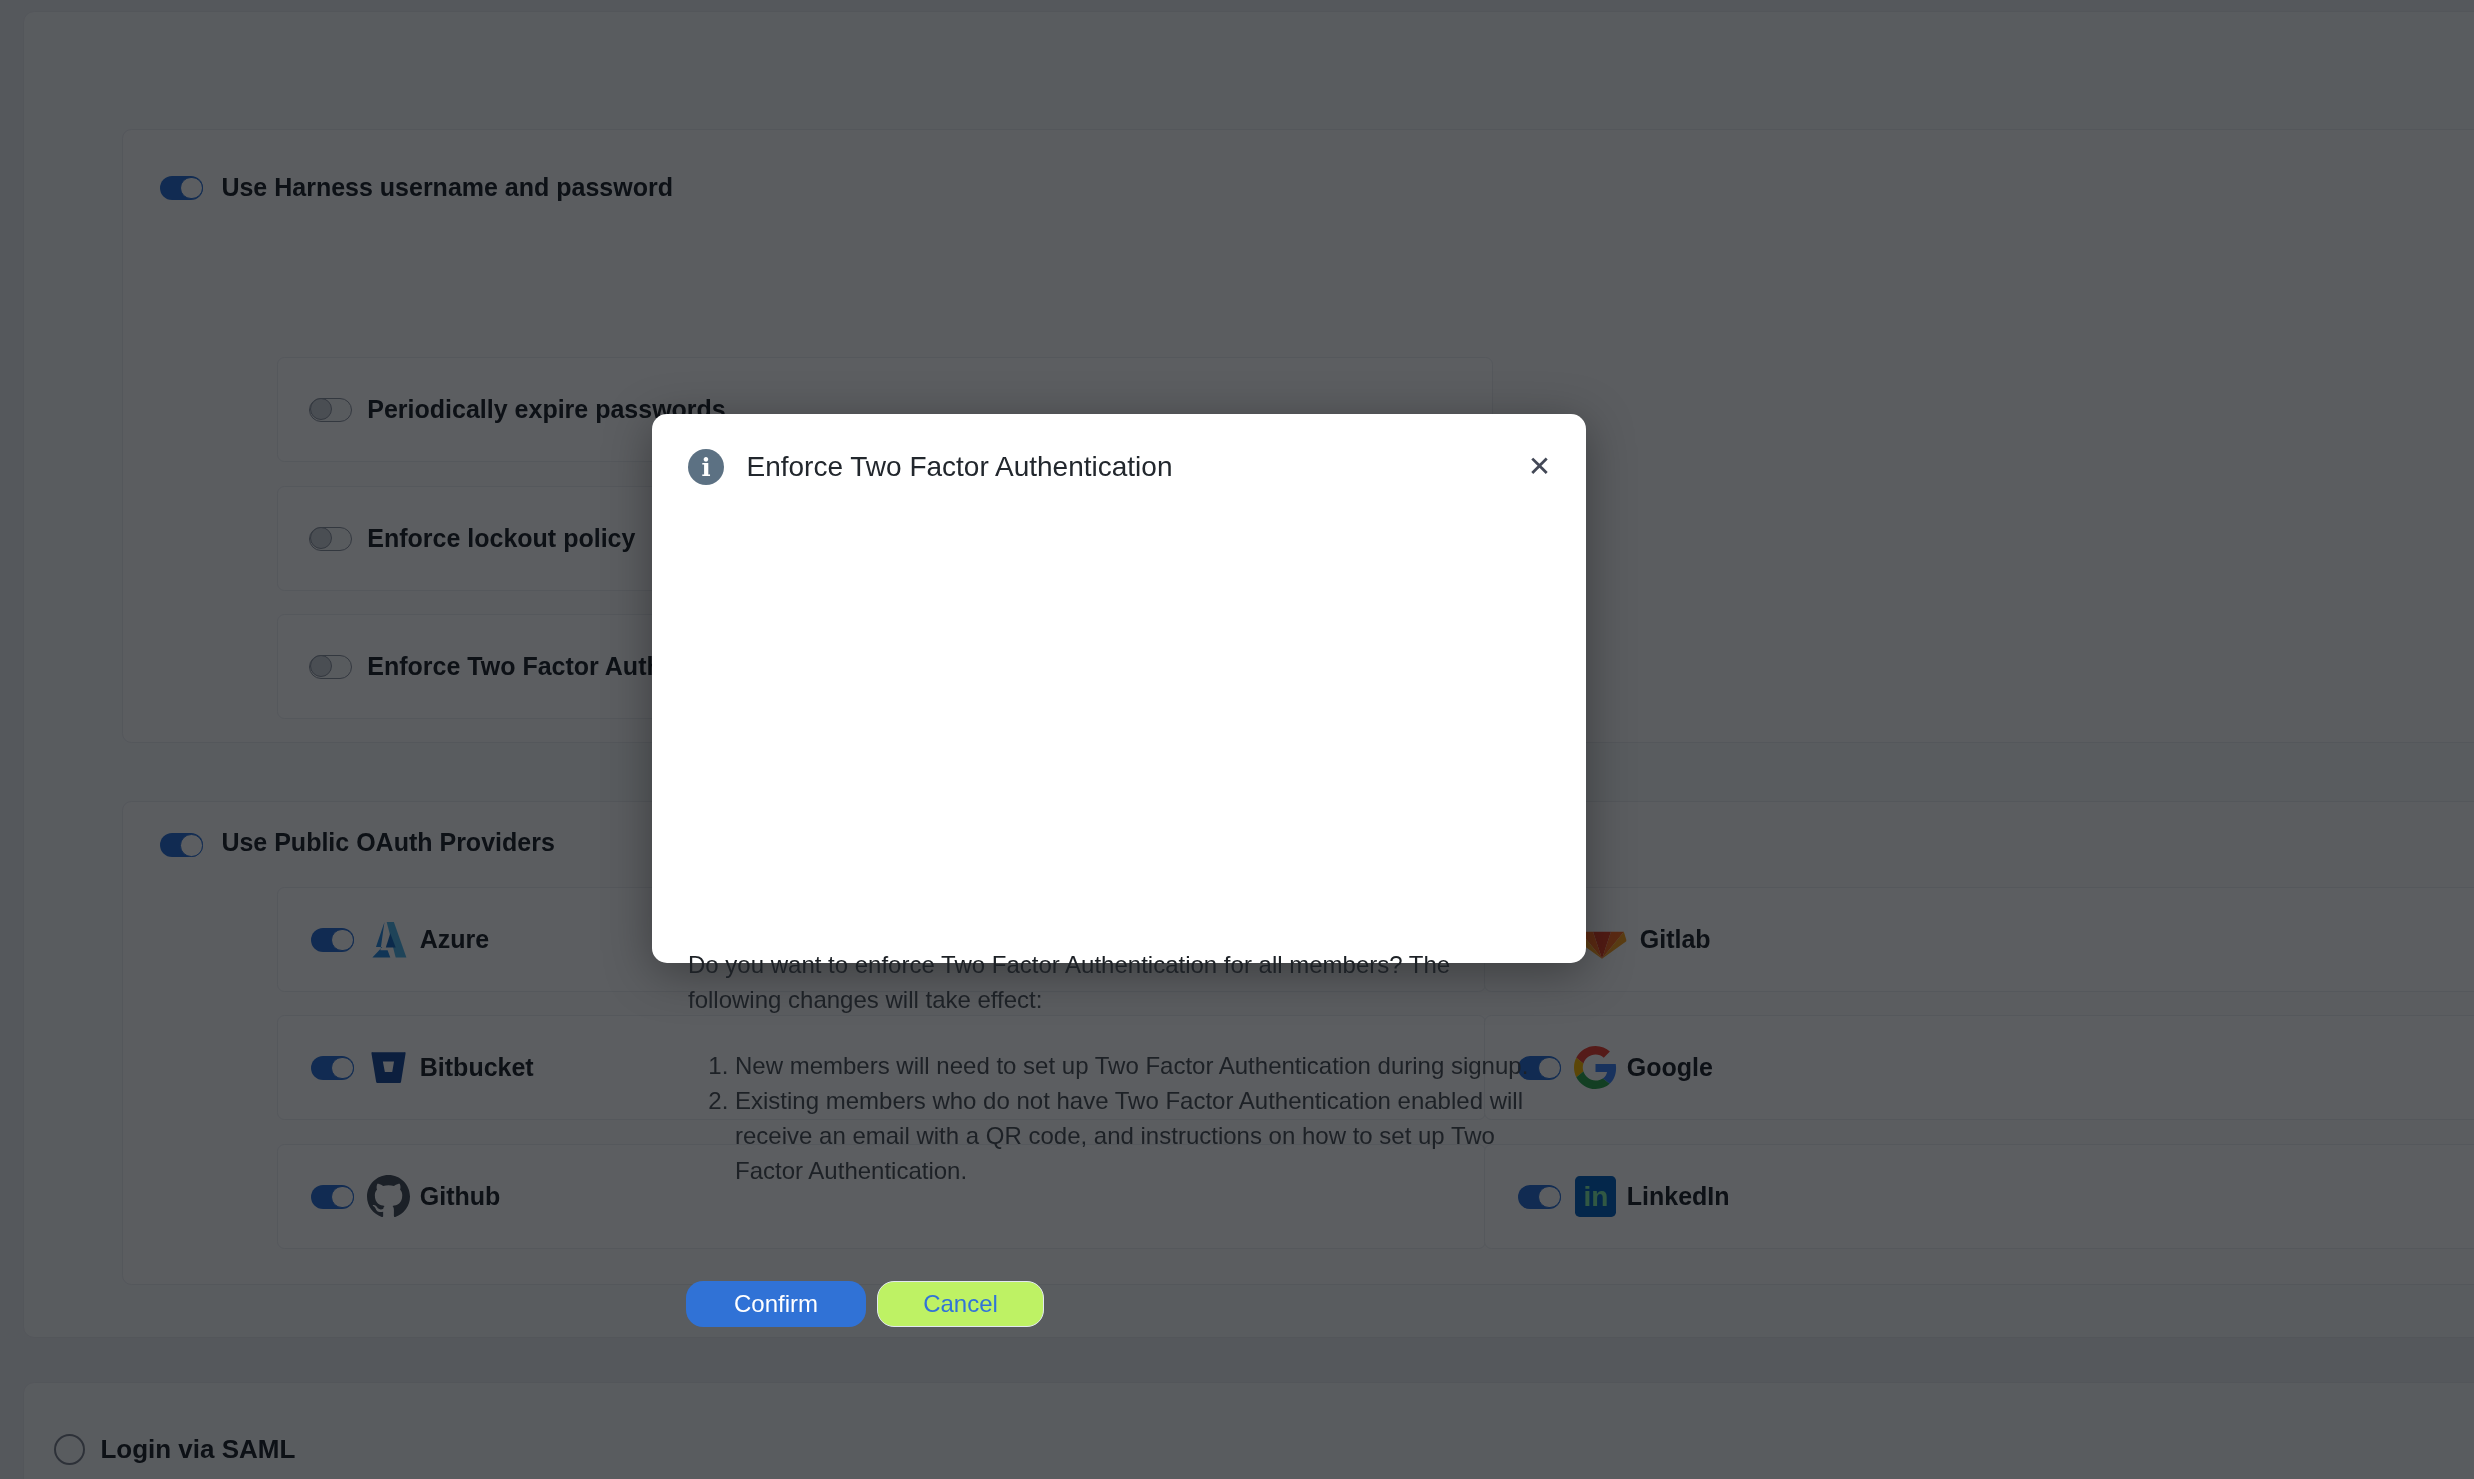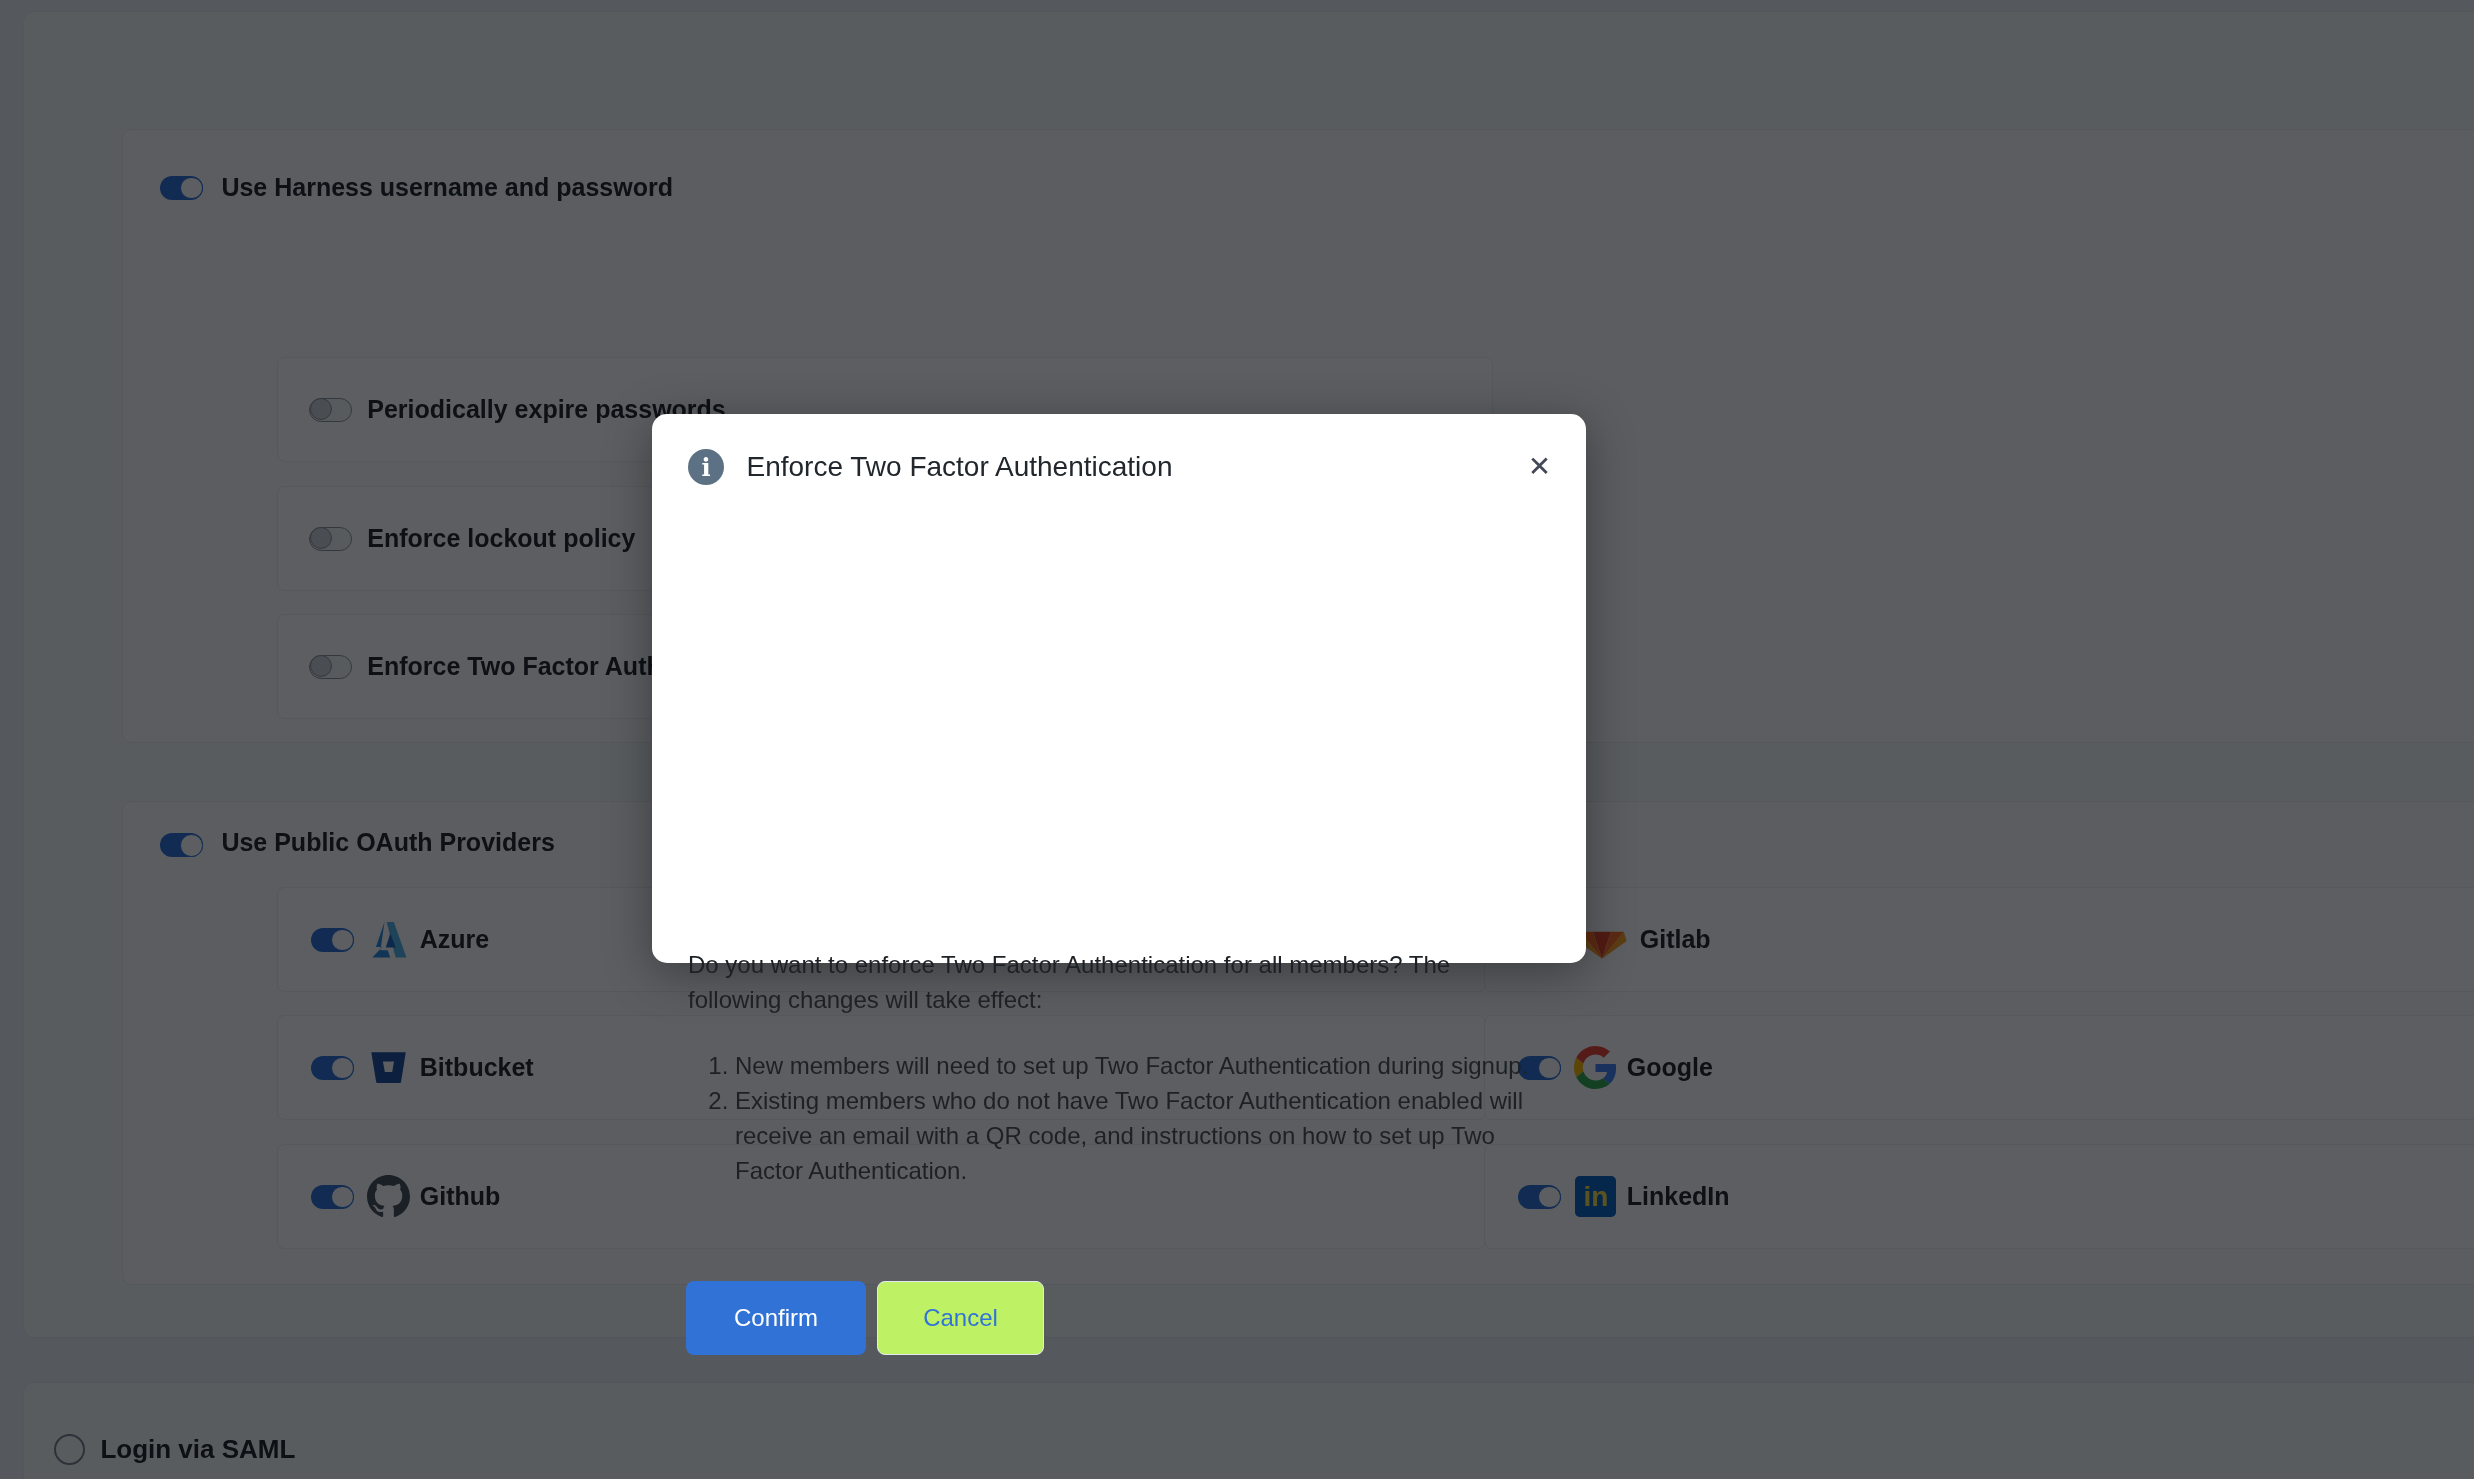--- a/index.html
+++ b/index.html
@@ -34,42 +34,42 @@
 
   
   .settings-row { left:154px; width:1216px; height:105px; padding-left:31px; gap:14px; }
   .settings-row .toggle { margin-right:0.9px; }
   .provider-row { height:105px; padding-left:33px; display:flex; align-items:center; }
   .provider-row .icon { width:43px; height:43px; margin-left:13px; margin-right:9.4px; display:flex; align-items:center; justify-content:center; flex:none; }
   .col-left { left:154px; width:1209px; }
   .col-right { left:1361px; width:1141px; }
 
   
-  .linkedin-box { width:41px; height:41px; border-radius:4.7px; background:#0a66c2; color:#fde047;
+  .linkedin-box { width:41px; height:41px; border-radius:4.7px; background:#0a66c2; color:#86efac;
                   font-weight:700; font-size:28px; display:flex; align-items:center; justify-content:center; }
   .gitlab-spacer { width:56px !important; }
 
   
   .overlay { left:0; top:0; width:2475px; height:1479px; background:rgba(2,5,10,0.645); z-index:10; }
 
   
   .modal { left:652px; top:414px; width:934px; height:549px; background:#ffffff; border-radius:15px;
            box-shadow:0 9.4px 47px rgba(0,0,0,0.35); z-index:20; }
   .modal-header { position:absolute; left:36px; top:35px; display:flex; align-items:center; gap:22.5px; }
   .info-badge { width:36px; height:36px; border-radius:50%; background:#5c7183; color:#fff;
                 display:flex; align-items:center; justify-content:center;
                 font-family:"DejaVu Serif", serif; font-weight:700; font-size:24px; }
   .modal-title { font-size:28px; font-weight:500; color:#22272d; }
   .modal-close { position:absolute; left:863px; top:28px; width:49px; height:49px; display:flex;
                  align-items:center; justify-content:center; font-size:28px; color:#434856; cursor:pointer; }
   .modal-body { position:absolute; left:36px; top:533px; width:847px; font-size:24px; line-height:35px; color:#1d2126; }
   .modal-list { position:absolute; left:36px; top:634px; width:851px; font-size:24px; line-height:35px; color:#1d2126; }
   .modal-list ol { padding-left:47px; }
   .modal-list li { width:805px; }
-  .btn { position:absolute; top:867px; height:74px; border-radius:8px; display:flex; align-items:center;
+  .btn { position:absolute; top:867px; height:46px; border-radius:17px; display:flex; align-items:center;
          justify-content:center; font-size:24px; cursor:pointer; }
   .btn-confirm { left:34px; width:180px; background:#3072d6; color:#ffffff; border:none; }
   .btn-cancel { left:225px; width:167px; background:#bef264; color:#3173d8; border:1.9px solid #e2e8f0; }
 </style>
 </head>
 <body>
 
 <div class="app">
 
   <div class="abs card" style="left:23.4px; top:11.2px; width:2479px; height:1327px;">

